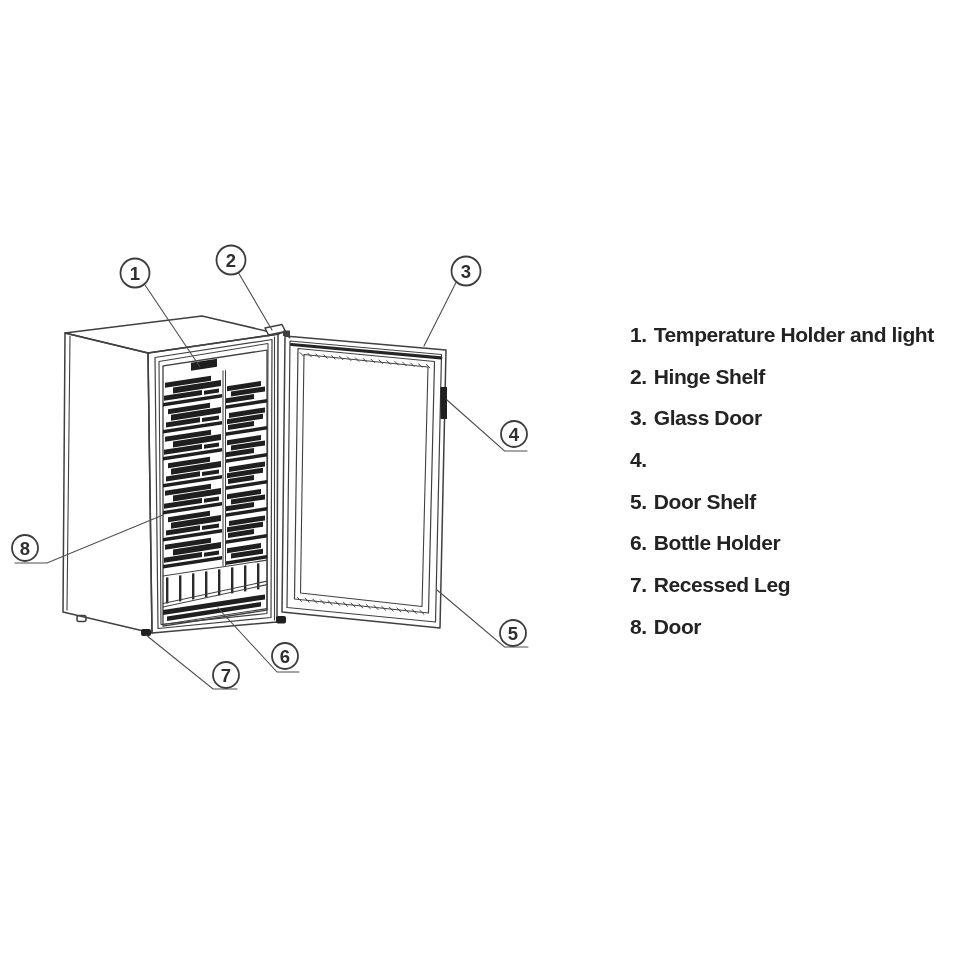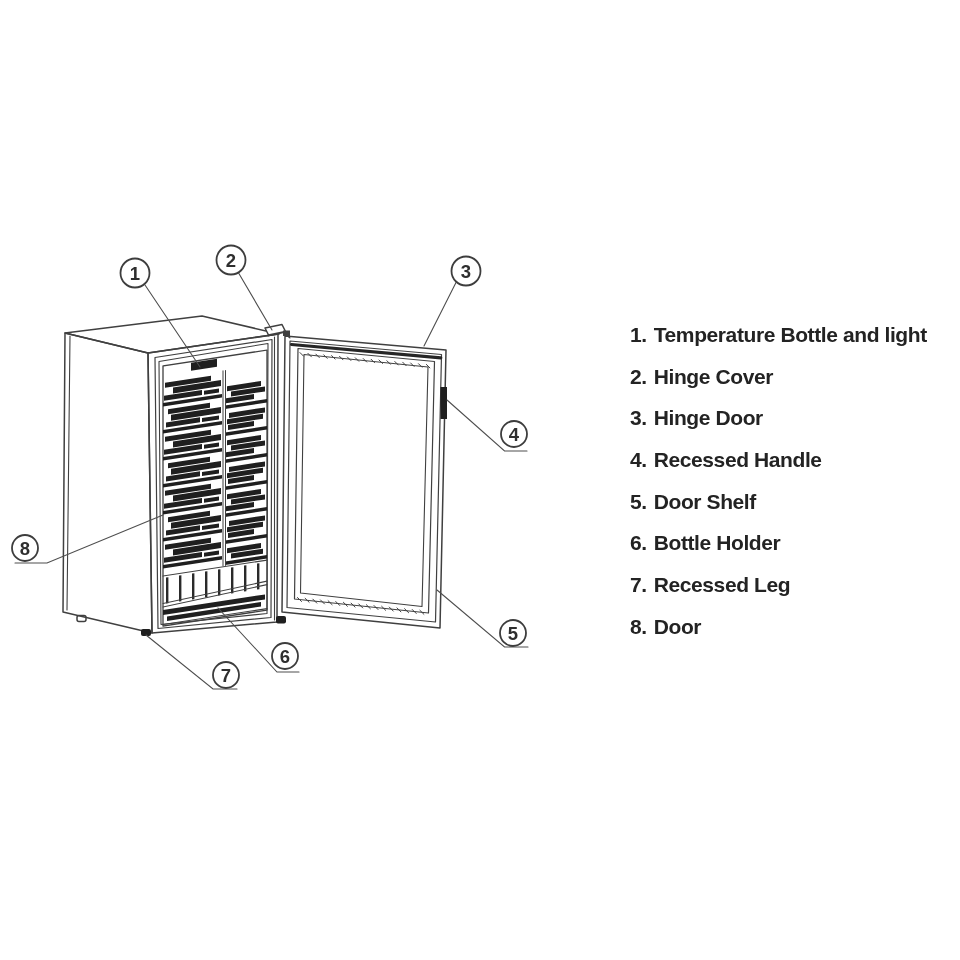--- a/index.html
+++ b/index.html
@@ -176,33 +176,32 @@
       <g>
         <circle cx="25" cy="548" r="13"></circle>
         <text class="callout-num" x="25" y="554.5" stroke="none">8</text>
       </g>
     </g>
   </svg>
 
   <div class="legend">
     <div class="legend-item">
       <span class="num">1.</span>
-      <span class="label">Temperature Bottle and light</span>
+      <span class="label">Temperature Holder and light</span>
     </div>
     <div class="legend-item">
       <span class="num">2.</span>
-      <span class="label">Hinge Cover</span>
+      <span class="label">Hinge Shelf</span>
     </div>
     <div class="legend-item">
       <span class="num">3.</span>
-      <span class="label">Hinge Door</span>
+      <span class="label">Glass Door</span>
     </div>
     <div class="legend-item">
       <span class="num">4.</span>
-      <span class="label">Recessed Handle</span>
     </div>
     <div class="legend-item">
       <span class="num">5.</span>
       <span class="label">Door Shelf</span>
     </div>
     <div class="legend-item">
       <span class="num">6.</span>
       <span class="label">Bottle Holder</span>
     </div>
     <div class="legend-item">

